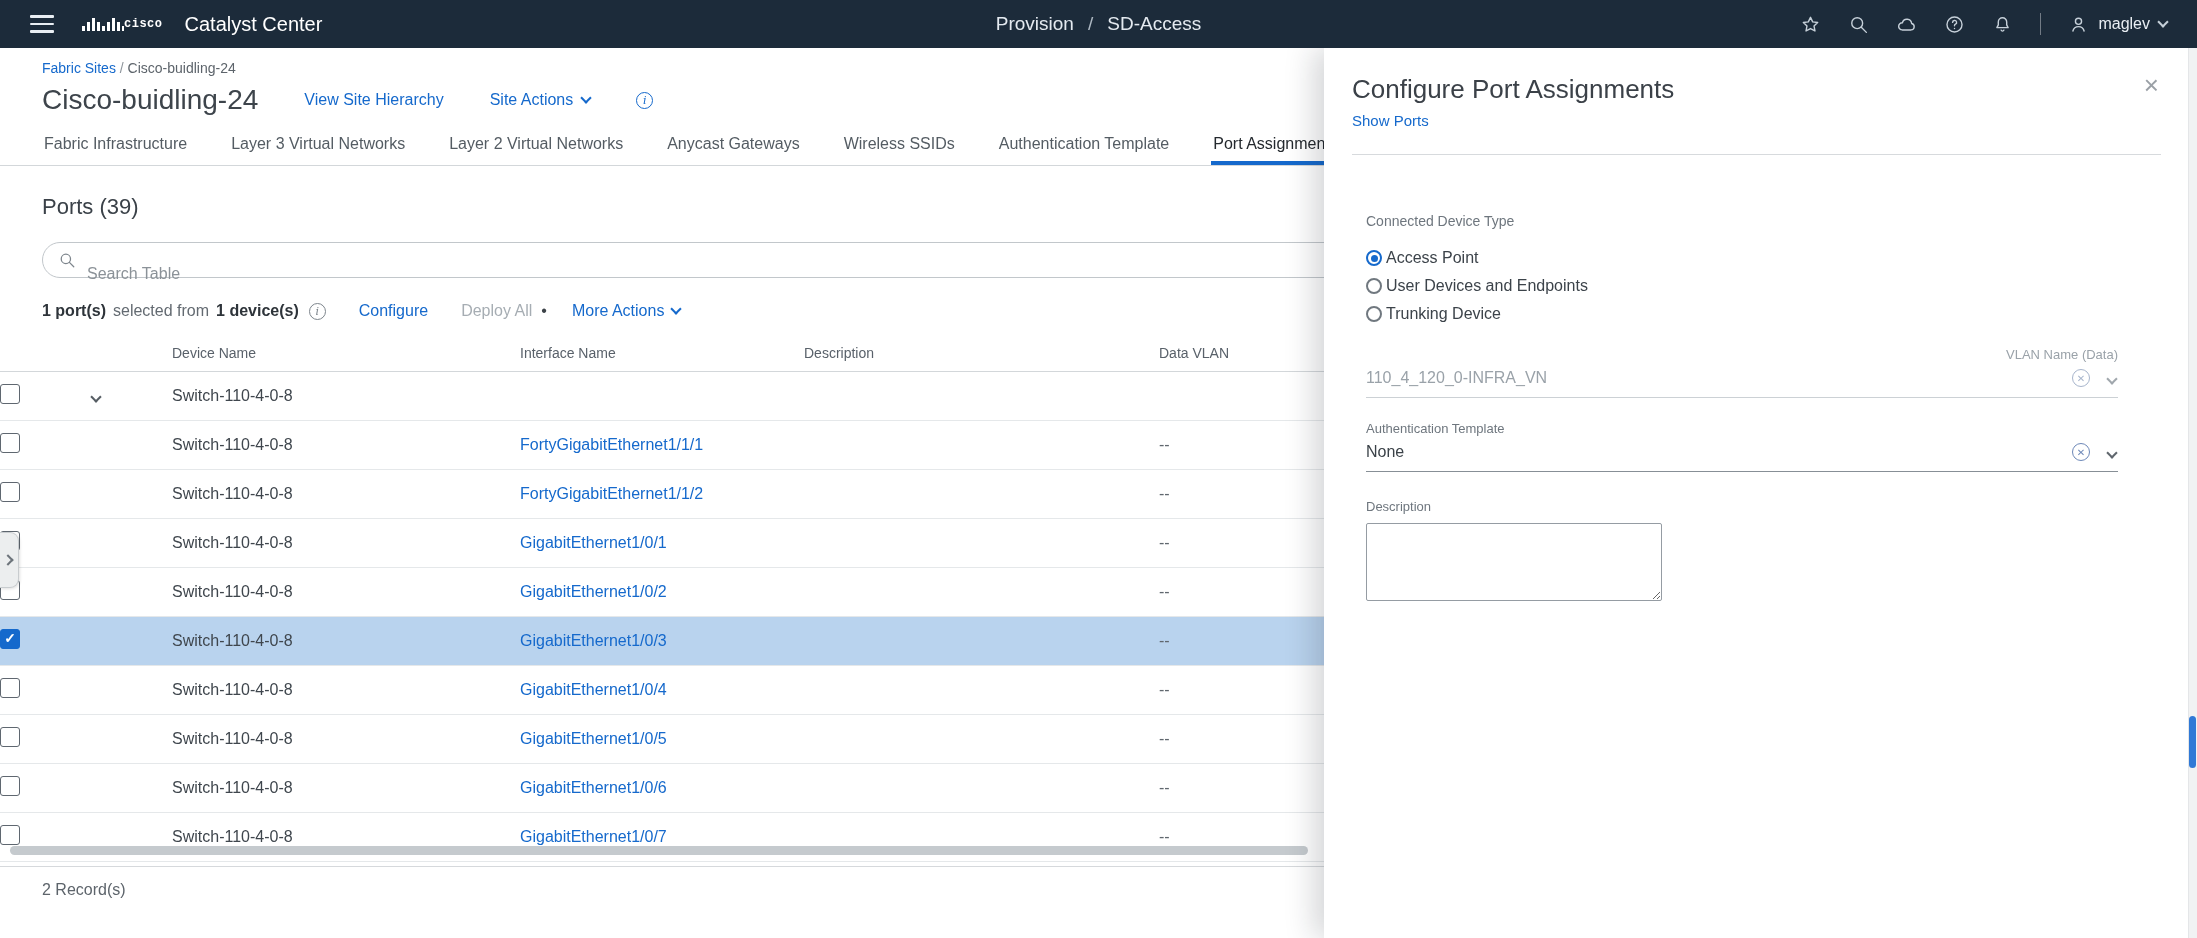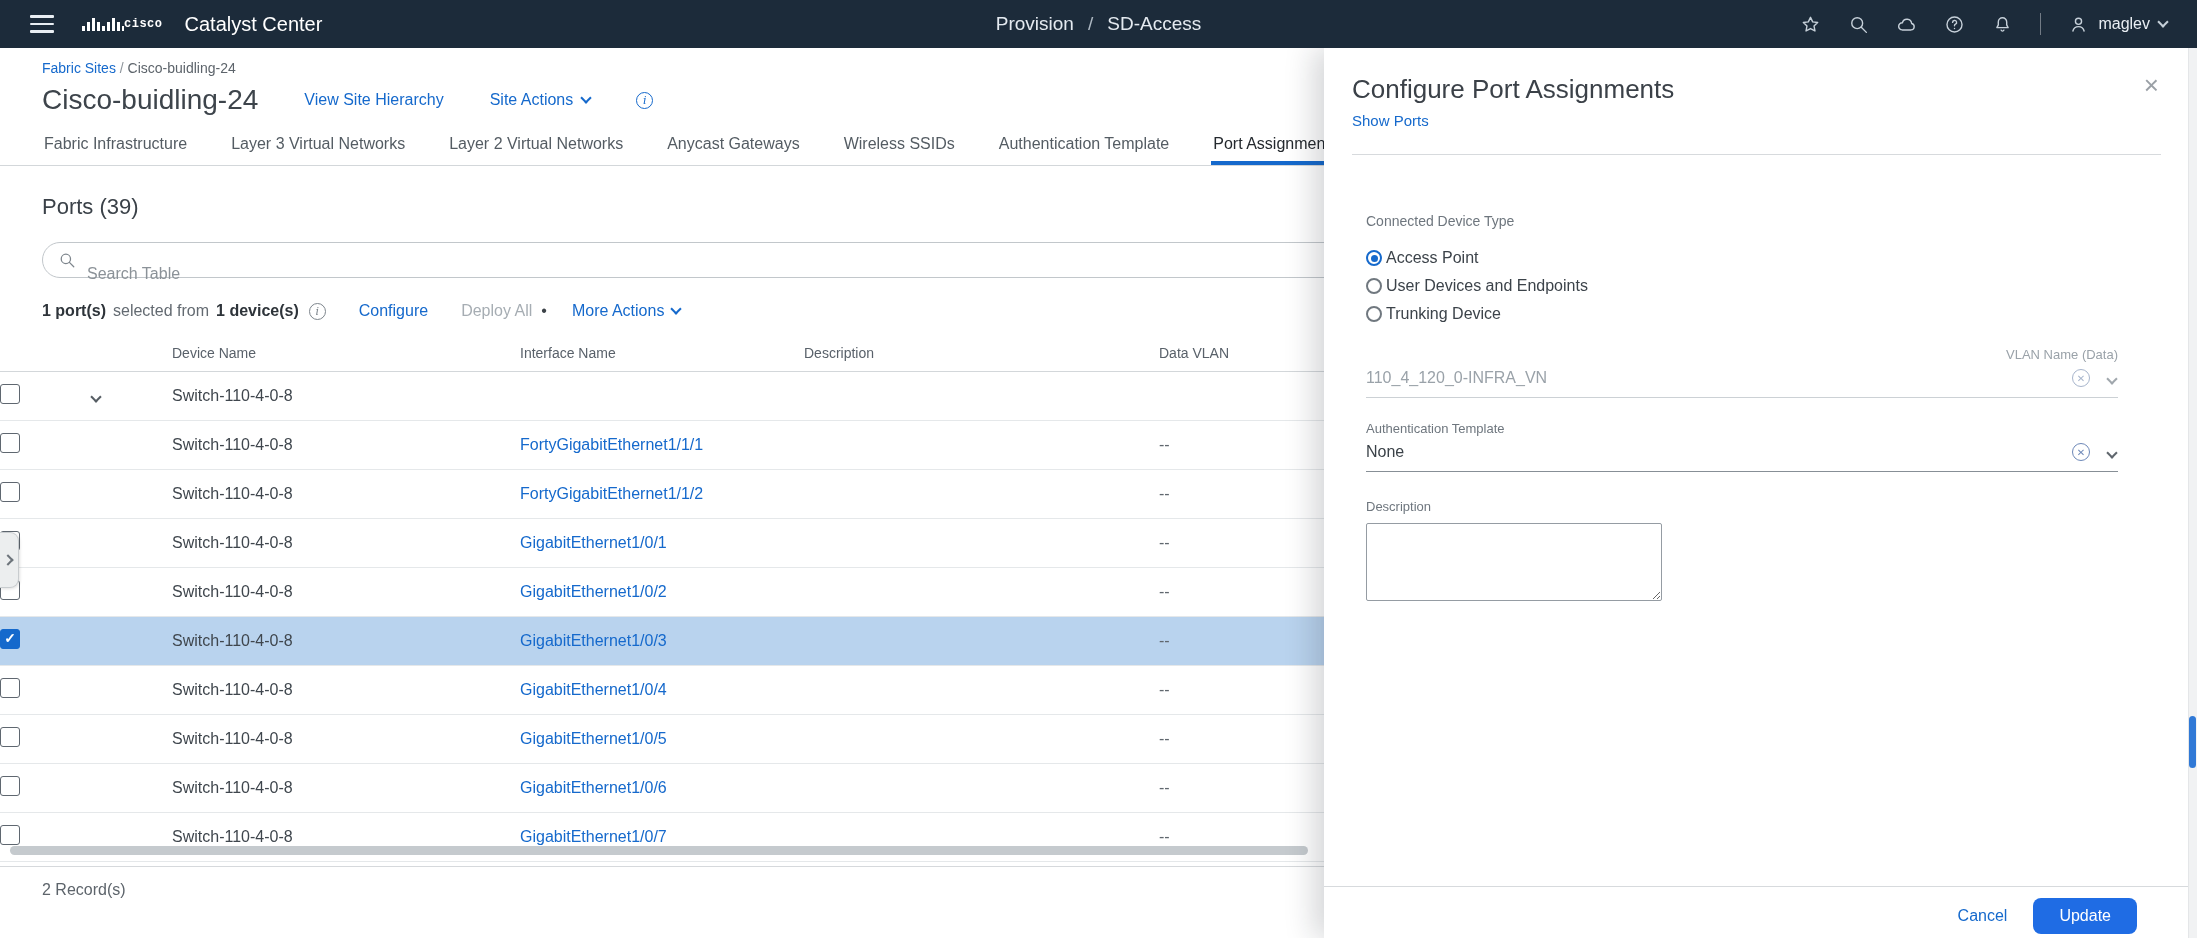--- a/index.html
+++ b/index.html
@@ -401,20 +401,16 @@
       <div class="flabel sm">Authentication Template</div>
       <div class="fval">None</div>
       <span class="clear">✕</span>
       <span class="cv fchev"></span>
     </div>
 
     <div class="flabel sm mt26">Description</div>
     <textarea style=""></textarea>
   </div>
 
-  <div class="panel-foot">
-    <a class="blue cancel">Cancel</a>
-    <button class="primary">Update</button>
-  </div>
 </aside>
 
 <div class="vtrack"></div>
 <div class="vthumb"></div>
 
 </body></html>

